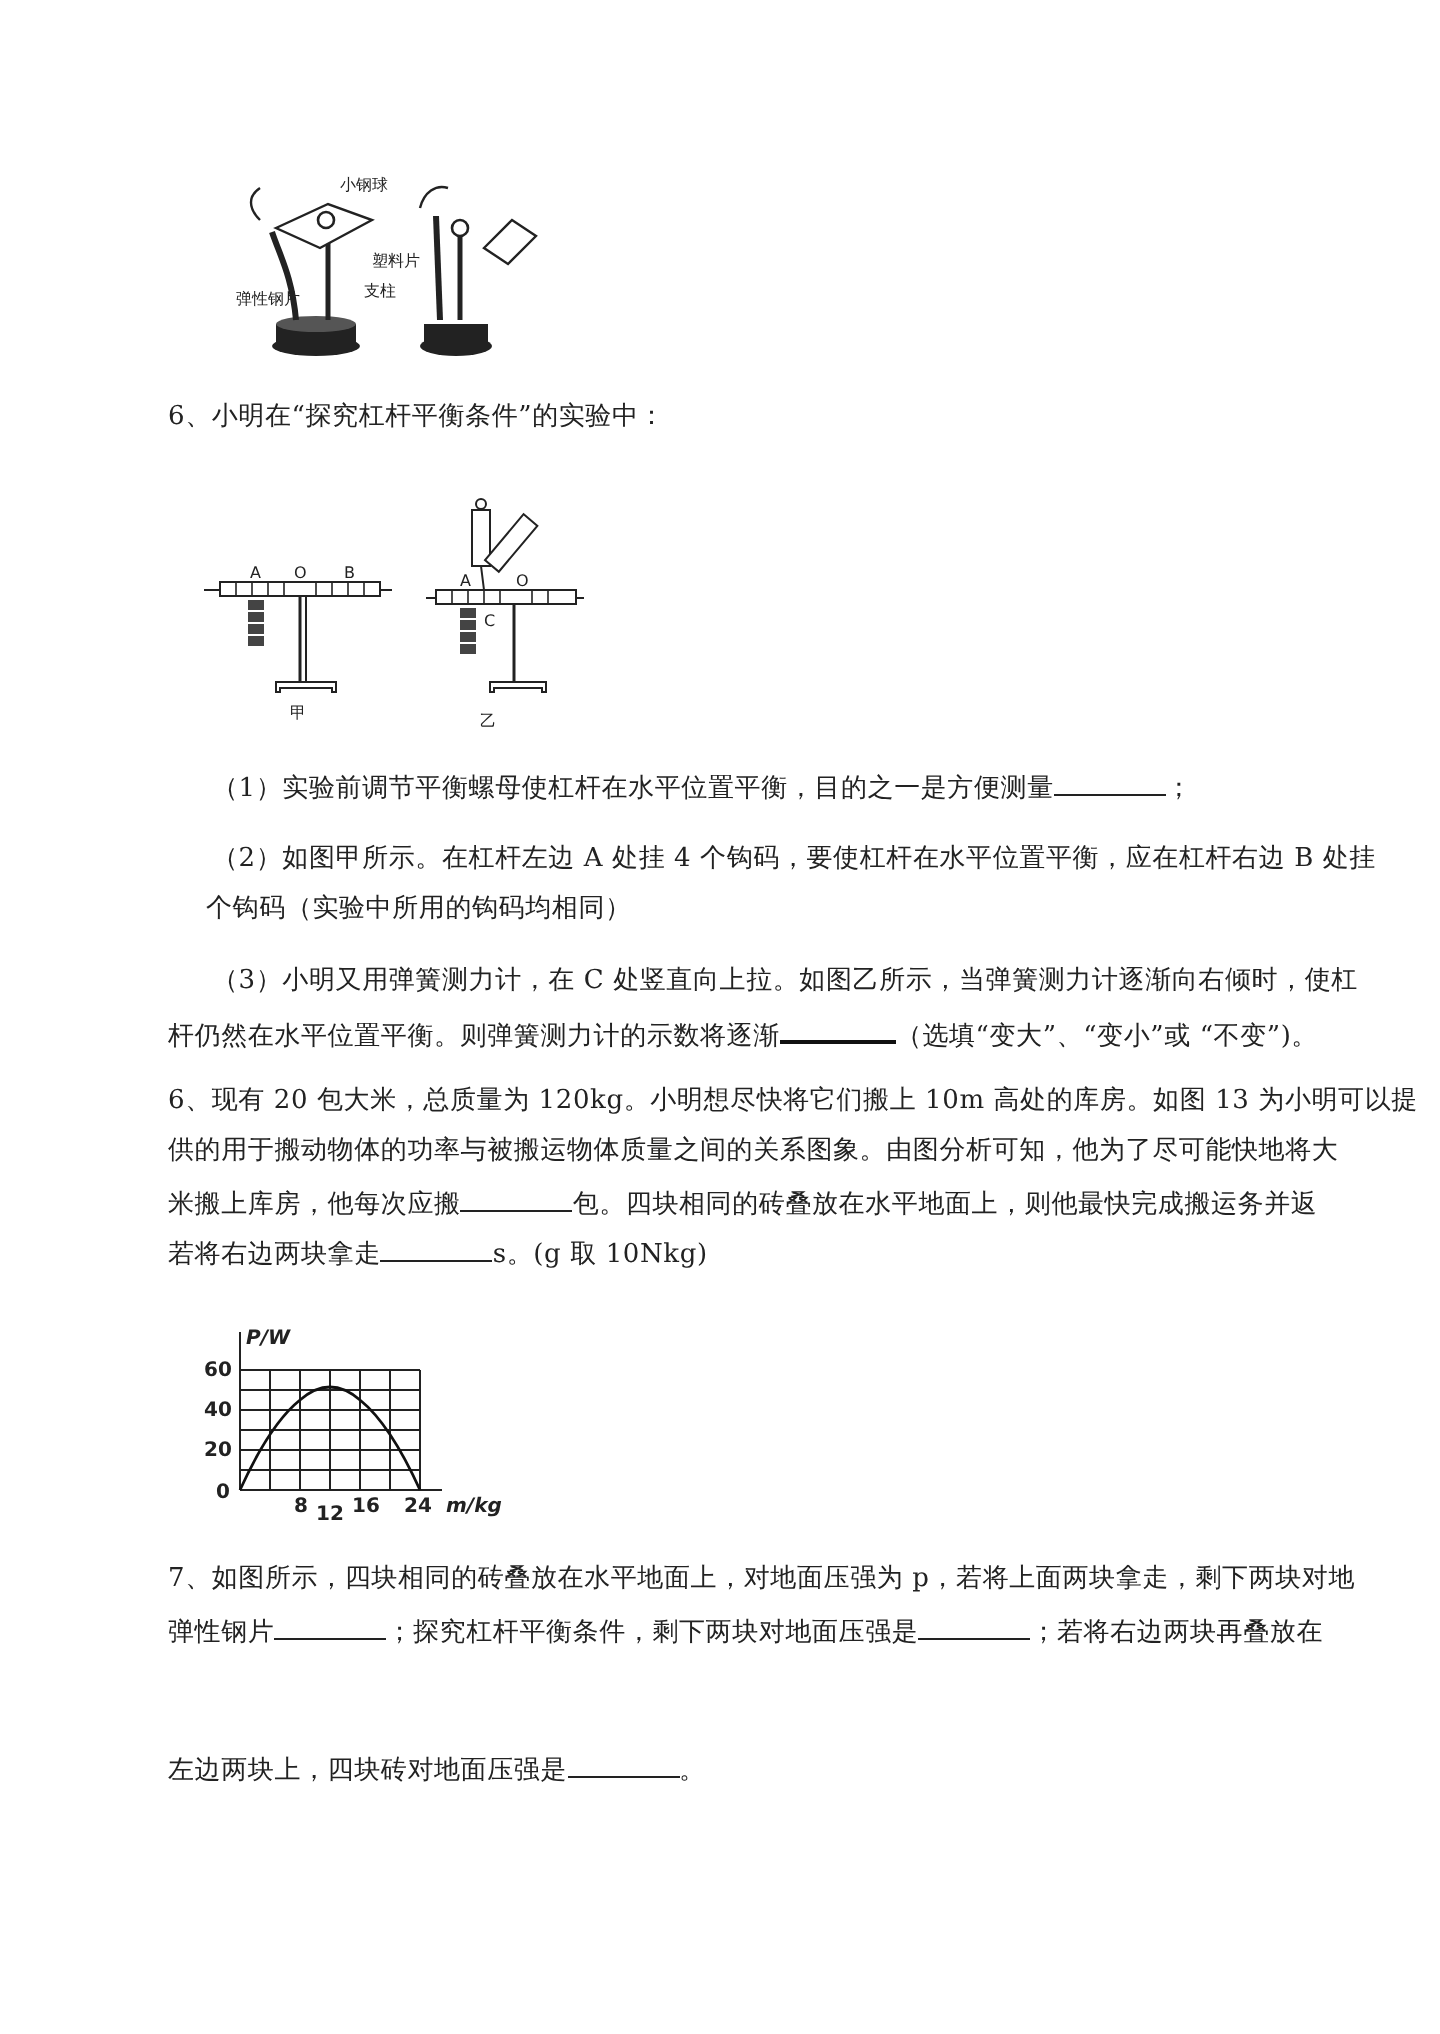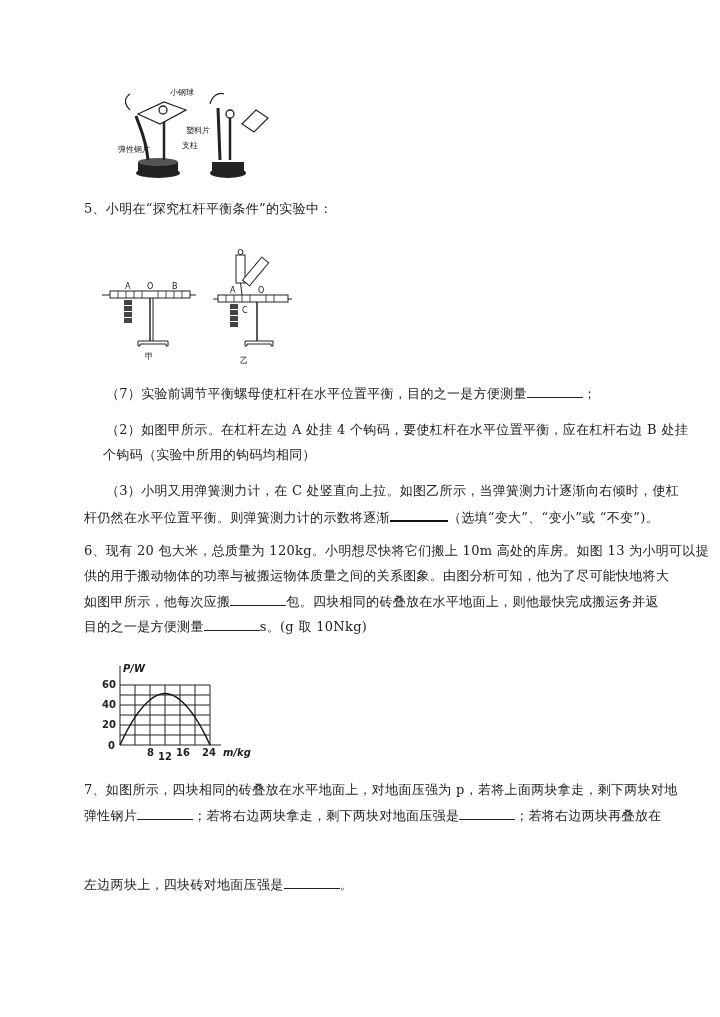--- a/index.html
+++ b/index.html
@@ -31,21 +31,21 @@
 
   <ellipse cx="110" cy="85" rx="18" ry="5" fill="#222"></ellipse>
   <rect x="94" y="74" width="32" height="10" fill="#222"></rect>
   <line x1="102" y1="72" x2="100" y2="20" stroke="#222" stroke-width="3"></line>
   <line x1="112" y1="72" x2="112" y2="30" stroke="#222" stroke-width="2.5"></line>
   <circle cx="112" cy="26" r="4" fill="#fff" stroke="#222" stroke-width="1.3"></circle>
   <polygon points="124,36 138,22 150,30 136,44" fill="#fff" stroke="#222" stroke-width="1.2"></polygon>
   <path d="M92 16 C 94 8, 100 4, 106 6" stroke="#222" stroke-width="1.2" fill="none"></path>
 </svg>
 
-<div class="line" style="left:84px;top:200px;">5、小明在“探究杠杆平衡条件”的实验中：</div>
+<div class="line" style="left:84px;top:200px;">6、小明在“探究杠杆平衡条件”的实验中：</div>
 
 <svg style="left:100px;top:245px;" width="200" height="125" viewBox="0 0 200 125">
 
   <g>
     <line x1="2" y1="50" x2="96" y2="50" stroke="#222" stroke-width="1"></line>
     <rect x="10" y="46" width="80" height="7" fill="#fff" stroke="#222" stroke-width="1"></rect>
     <g stroke="#222" stroke-width="0.8">
       <line x1="18" y1="46" x2="18" y2="53"></line>
         <line x1="26" y1="46" x2="26" y2="53"></line>
         <line x1="34" y1="46" x2="34" y2="53"></line>
@@ -96,38 +96,38 @@
         <rect x="148" y="10" width="9" height="30" fill="#fff" stroke="#222" stroke-width="1"></rect>
       </g>
     <text class="fig-label" x="130" y="48">A</text>
       <text class="fig-label" x="158" y="48">O</text>
       <text class="fig-label" x="142" y="68">C</text>
     <text class="fig-label" x="140" y="118">乙</text>
   </g>
 </svg>
 
 <div class="line" style="left:106px;top:384px;">
-  <span>（7）实验前调节平衡螺母使杠杆在水平位置平衡，目的之一是方便测量</span><span class="blank" style="width:56px;"></span><span>；</span>
+  <span>（1）实验前调节平衡螺母使杠杆在水平位置平衡，目的之一是方便测量</span><span class="blank" style="width:56px;"></span><span>；</span>
 </div>
 
 <div class="line" style="left:106px;top:421px;">（2）如图甲所示。在杠杆左边 A 处挂 4 个钩码，要使杠杆在水平位置平衡，应在杠杆右边 B 处挂</div>
 <div class="line" style="left:84px;top:446px;margin-left:19px;">个钩码（实验中所用的钩码均相同）</div>
 
 <div class="line" style="left:106px;top:482px;text-align:right;">（3）小明又用弹簧测力计，在 C 处竖直向上拉。如图乙所示，当弹簧测力计逐渐向右倾时，使杠</div>
 <div class="line" style="left:84px;top:507px;">
   <span>杆仍然在水平位置平衡。则弹簧测力计的示数将逐渐</span><span class="blank bold" style="width:58px;"></span><span>（选填“变大”、“变小”或 “不变”)。</span>
 </div>
 
 <div class="line" style="left:84px;top:542px;">6、现有 20 包大米，总质量为 120kg。小明想尽快将它们搬上 10m 高处的库房。如图 13 为小明可以提</div>
 <div class="line" style="left:84px;top:567px;">供的用于搬动物体的功率与被搬运物体质量之间的关系图象。由图分析可知，他为了尽可能快地将大</div>
 <div class="line" style="left:84px;top:592px;">
-  <span>如图甲所示，他每次应搬</span><span class="blank" style="width:56px;"></span><span>包。四块相同的砖叠放在水平地面上，则他最快完成搬运务并返</span>
+  <span>米搬上库房，他每次应搬</span><span class="blank" style="width:56px;"></span><span>包。四块相同的砖叠放在水平地面上，则他最快完成搬运务并返</span>
 </div>
 <div class="line" style="left:84px;top:617px;">
-  <span>目的之一是方便测量</span><span class="blank" style="width:56px;"></span><span>s。(g 取 10Nkg)</span>
+  <span>若将右边两块拿走</span><span class="blank" style="width:56px;"></span><span>s。(g 取 10Nkg)</span>
 </div>
 
 <svg style="left:96px;top:660px;" width="180" height="100" viewBox="0 0 180 100">
 
   <g stroke="#222" stroke-width="1">
     <line x1="24" y1="85" x2="24" y2="6"></line>
     <line x1="24" y1="85" x2="125" y2="85"></line>
     <line x1="24" y1="25" x2="114" y2="25"></line>
     <line x1="24" y1="35" x2="114" y2="35"></line>
     <line x1="24" y1="45" x2="114" y2="45"></line>
@@ -151,17 +151,17 @@
     <text x="51" y="96">8</text>
     <text x="62" y="100">12</text>
     <text x="80" y="96">16</text>
     <text x="106" y="96">24</text>
     <text x="127" y="96" font-style="italic">m/kg</text>
   </g>
 </svg>
 
 <div class="line" style="left:84px;top:781px;">7、如图所示，四块相同的砖叠放在水平地面上，对地面压强为 p，若将上面两块拿走，剩下两块对地</div>
 <div class="line" style="left:84px;top:806px;">
-  <span>弹性钢片</span><span class="blank" style="width:56px;"></span><span>；若将右边两块拿走，剩下两块对地面压强是</span><span class="blank" style="width:56px;"></span><span>；若将右边两块再叠放在</span>
+  <span>弹性钢片</span><span class="blank" style="width:56px;"></span><span>；探究杠杆平衡条件，剩下两块对地面压强是</span><span class="blank" style="width:56px;"></span><span>；若将右边两块再叠放在</span>
 </div>
 <div class="line" style="left:84px;top:831px;margin-top:44px;">
   <span>左边两块上，四块砖对地面压强是</span><span class="blank" style="width:56px;"></span><span>。</span>
 </div>
 
 </body></html>

